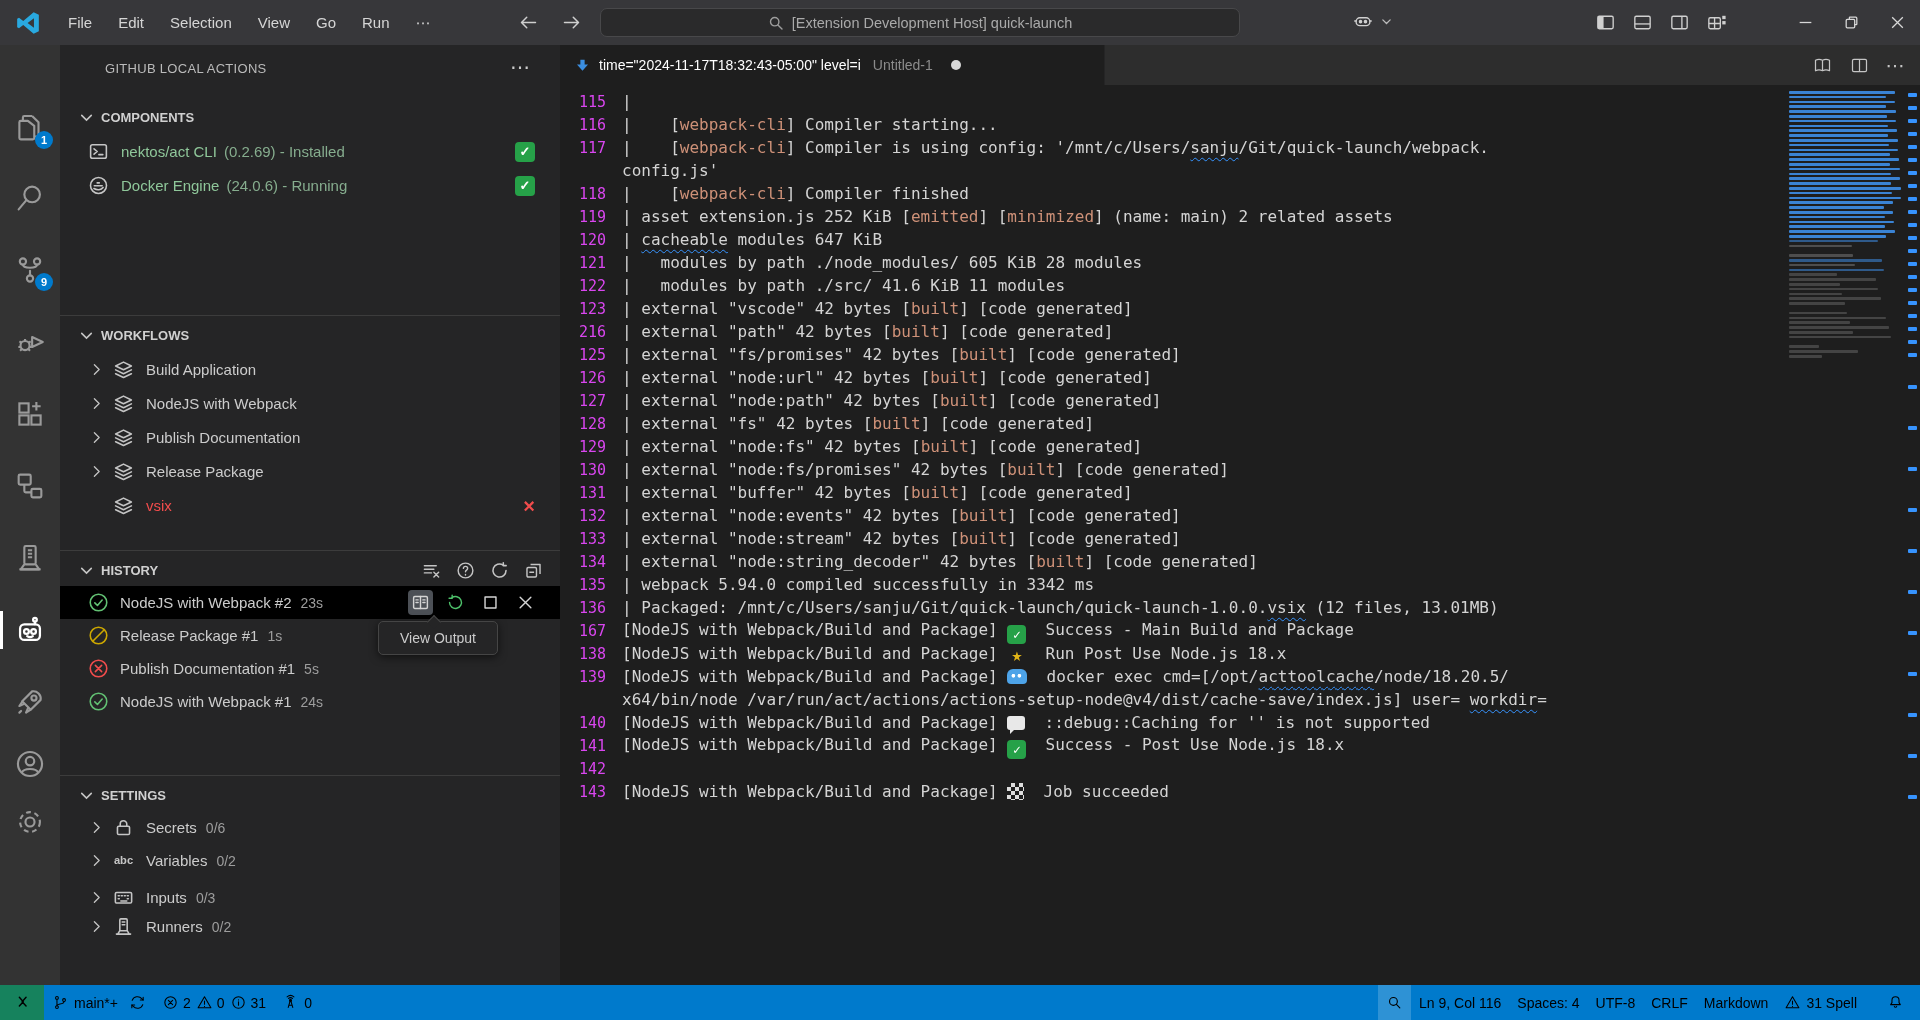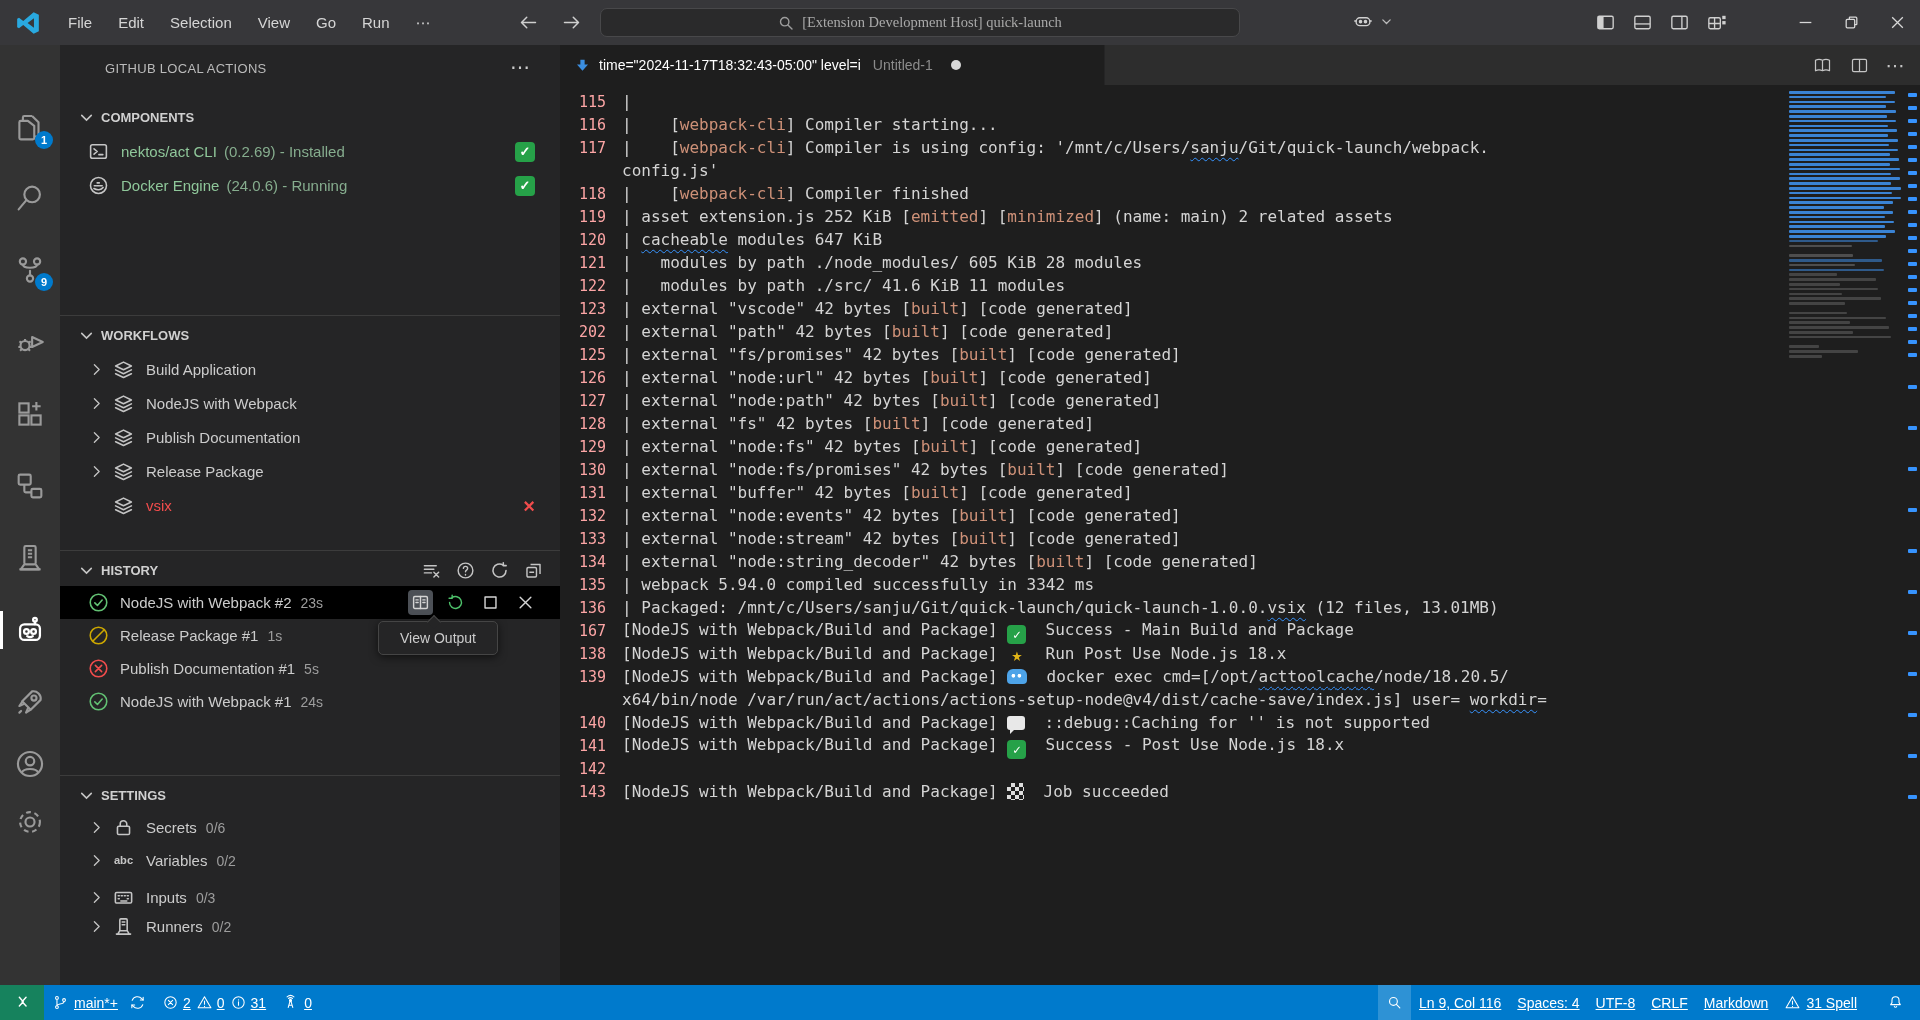--- a/index.html
+++ b/index.html
@@ -11,21 +11,21 @@
   .titlebar { position:absolute; top:0; left:0; right:0; height:45px; background:#37373a;
     display:flex; align-items:center; z-index:50; }
   .vslogo { width:26px; height:26px; margin:0 14px 0 15px; flex:none; }
   .menubar { display:flex; align-items:center; height:100%; }
   .menu-item { padding:0 13px; height:30px; line-height:30px; font-size:15px; color:#d5d5d5;
     border-radius:6px; cursor:default; }
   .nav-arrows { position:absolute; left:518px; top:0; height:45px; display:flex; align-items:center; gap:22px; }
   .nav-arrows .ic { width:21px; height:21px; color:#cfcfcf; }
   .cmd-center { position:absolute; left:600px; top:8px; width:640px; height:29px; background:#2a2a2b;
     border:1px solid #48484a; border-radius:7px; display:flex; align-items:center; justify-content:center;
-    gap:8px; color:#aaaaaa; font-size:14.5px;font-family:Liberation Serif, serif; }
+    gap:8px; color:#aaaaaa; font-size:14.5px; }
   .cmd-center .ic { width:16px; height:16px; color:#9d9d9d; }
   .copilot { position:absolute; left:1352px; top:10px; display:flex; align-items:center; gap:6px; color:#d0d0d0; }
   .copilot .ic { width:22px; height:22px; }
   .copilot .chev { width:13px; height:13px; color:#bbbbbb; }
   .layout-toggles { position:absolute; left:1594px; top:0; height:45px; display:flex; align-items:center; gap:14px; }
   .layout-toggles .ic { width:23px; height:23px; color:#d0d0d0; }
   .win-controls { position:absolute; right:0; top:0; height:45px; display:flex; }
   .win-btn { width:46px; height:45px; display:flex; align-items:center; justify-content:center; color:#d8d8d8; }
   .win-btn .ic { width:17px; height:17px; }
 
@@ -90,21 +90,21 @@
     gap:8px; border-right:1px solid #252526; }
   .tab .ic { width:17px; height:17px; flex:none; }
   .tab-title { font-size:14px; color:#ffffff; white-space:nowrap; }
   .tab-secondary { font-size:14px; color:#8c8c8c; margin-left:4px; white-space:nowrap; }
   .dirty-dot { width:10px; height:10px; border-radius:50%; background:#d8d8d8; margin-left:10px; flex:none; }
   .tab-actions { position:absolute; right:14px; top:0; height:40px; display:flex; align-items:center; gap:16px; }
   .tab-actions .ic { width:21px; height:21px; color:#c5c5c5; }
   .editor { position:absolute; top:40px; left:0; right:0; bottom:0; overflow:hidden; }
   .code-lines { position:absolute; top:5px; left:0; right:134px; }
   .crow { display:flex; height:23px; align-items:center; }
-  .ln { width:62px; flex:none; text-align:right; padding-right:16px; color:#fca5a5;
+  .ln { width:62px; flex:none; text-align:right; padding-right:16px; color:#d946ef;
     font:15px "DejaVu Sans Mono", monospace; }
   .ct { font:16px/23px "DejaVu Sans Mono", monospace; color:#d4d4d4; white-space:pre; }
   .ct .o { color:#ce9178; }
   .ct .sq { text-decoration:underline; text-decoration-style:wavy; text-decoration-color:#3794ff;
     text-decoration-thickness:1px; text-underline-offset:4px; }
   .em { display:inline-flex; vertical-align:-4px; }
   .em-check { width:19px; height:19px; background:#26a148; border-radius:4px; color:#fff; font-size:13px;
     font-weight:700; align-items:center; justify-content:center; }
   .em-star { color:#dfb317; font-size:18px; width:19px; justify-content:center; vertical-align:-2px; }
   .em-whale { width:20px; height:15px; background:#4da3e8; border-radius:6px 6px 4px 4px; vertical-align:-2px;
@@ -116,22 +116,22 @@
   .em-flag { width:17px; height:17px; vertical-align:-3px;
     background-image:linear-gradient(45deg,#ddd 25%,transparent 25%,transparent 75%,#ddd 75%),
                      linear-gradient(45deg,#ddd 25%,transparent 25%,transparent 75%,#ddd 75%);
     background-size:8px 8px; background-position:0 0,4px 4px; }
   .minimap { position:absolute; top:0; right:14px; width:120px; bottom:0; background:#1e1e1e; }
   .mm-bar { position:absolute; border-radius:1px; }
   .ruler { position:absolute; top:0; right:0; width:14px; bottom:0; }
   .ruler-mark { position:absolute; left:2px; width:9px; height:4px; background:#3794ff; border-radius:1px; }
 
   
-  .statusbar { position:absolute; left:0; right:0; bottom:0; height:35px; background:#007acc; color:#ffffff;
-    display:flex; align-items:center; font-size:14px; z-index:40;text-decoration:underline; }
+  .statusbar { position:absolute; left:0; right:0; bottom:0; height:35px; background:#007acc; color:#000000;
+    display:flex; align-items:center; font-size:14px; z-index:40; }
   .remote { width:44px; height:35px; background:#16825d; display:flex; align-items:center; justify-content:center; flex:none; }
   .remote .ic { width:19px; height:19px; }
   .sb-item { display:flex; align-items:center; gap:5px; padding:0 8px; height:35px; white-space:nowrap; }
   .sb-item .ic { width:17px; height:17px; }
   .sb-item.hl { background:#ffffff2e; }
   .sb-right { margin-left:auto; display:flex; align-items:center; padding-right:8px; }
   .gap4 { display:flex; align-items:center; gap:4px; }
 </style>
 </head>
 <body>
@@ -618,21 +618,21 @@
             </div>
             <div class="crow">
     <span class="ln">122</span>
     <span class="ct">|   modules by path ./src/ 41.6 KiB 11 modules</span>
             </div>
             <div class="crow">
     <span class="ln">123</span>
     <span class="ct">| external "vscode" 42 bytes [<span class="o">built</span>] [code generated]</span>
             </div>
             <div class="crow">
-    <span class="ln">202</span>
+    <span class="ln">216</span>
     <span class="ct">| external "path" 42 bytes [<span class="o">built</span>] [code generated]</span>
             </div>
             <div class="crow">
     <span class="ln">125</span>
     <span class="ct">| external "fs/promises" 42 bytes [<span class="o">built</span>] [code generated]</span>
             </div>
             <div class="crow">
     <span class="ln">126</span>
     <span class="ct">| external "node:url" 42 bytes [<span class="o">built</span>] [code generated]</span>
             </div>

